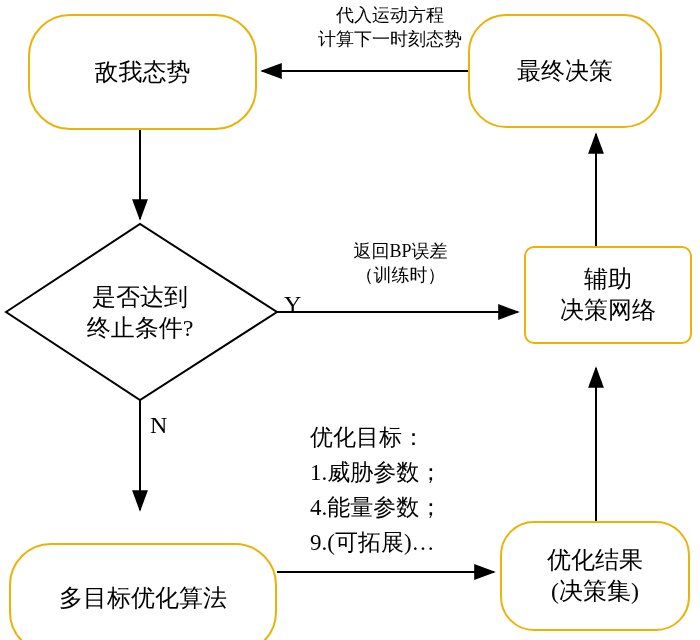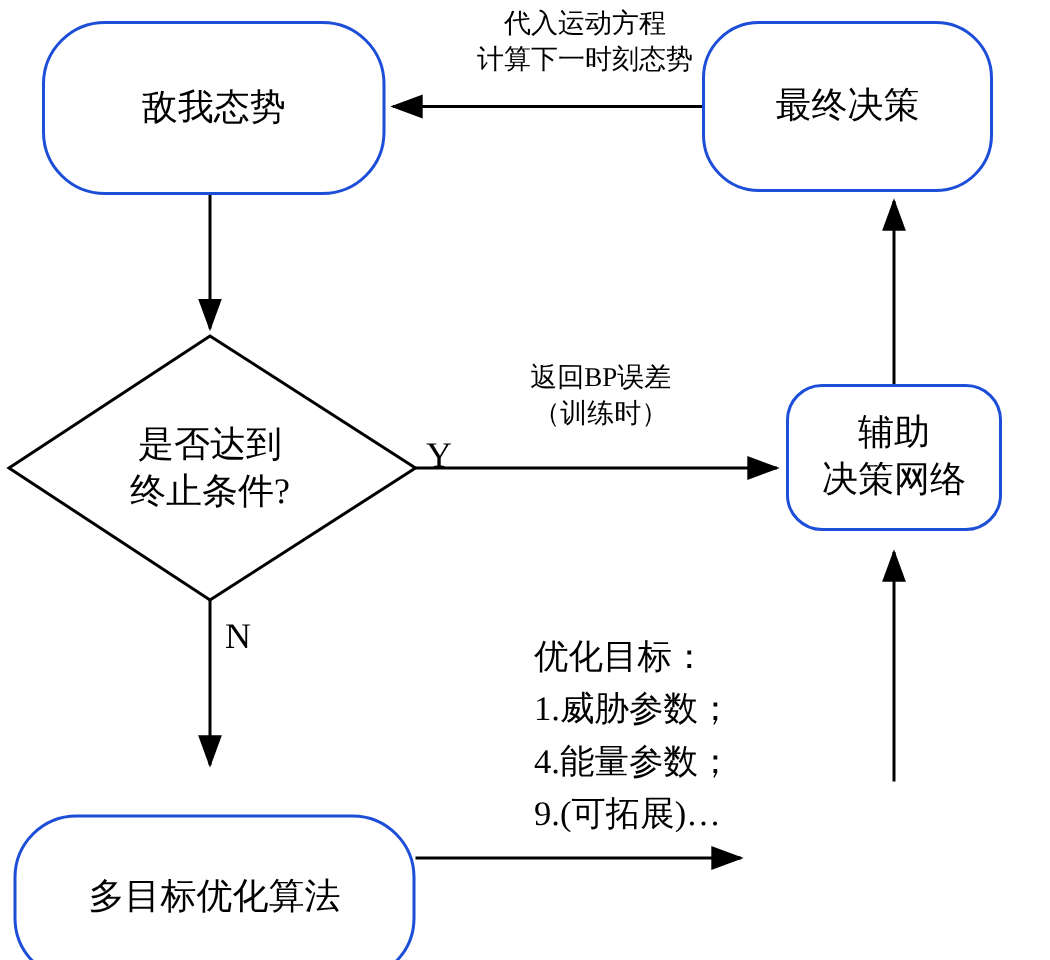--- a/index.html
+++ b/index.html
@@ -21,21 +21,21 @@
     background: #ffffff;
   }
   .connectors {
     position: absolute;
     left: 0;
     top: 0;
   }
   .node {
     position: absolute;
     box-sizing: border-box;
-    border: 2px solid #1d4ed8;
+    border: 2px solid #eab308;
     background: #ffffff;
     display: flex;
     flex-direction: column;
     align-items: center;
     justify-content: center;
     text-align: center;
     font-size: 24px;
     line-height: 1.28;
   }
   .label {
@@ -60,21 +60,20 @@
     line-height: 1.3;
   }
   .goals {
     position: absolute;
     left: 310px;
     top: 420px;
     font-size: 23px;
     line-height: 35px;
     text-align: left;
     white-space: nowrap;
-    margin-left: 46px;
   }
 </style>
 </head>
 <body>
 
 <div class="canvas">
 
   <svg class="connectors" width="700" height="640" viewBox="0 0 700 640">
     <defs>
       <marker id="arr" viewBox="0 0 12 10" refX="11" refY="5" markerWidth="11" markerHeight="9" orient="auto-start-reverse">
@@ -94,29 +93,33 @@
   </svg>
 
   <div class="node" style="left:28px; top:14px; width:229px; height:116px; border-radius:42px;">
     <span>敌我态势</span>
   </div>
 
   <div class="node" style="left:468px; top:14px; width:194px; height:114px; border-radius:38px;">
     <span>最终决策</span>
   </div>
 
-  <div class="node" style="left:524px; top:256px; width:144px; height:98px; border-radius:24px;">
+  <div class="node" style="left:524px; top:246px; width:168px; height:98px; border-radius:10px;">
     <span>辅助</span>
     <span>决策网络</span>
   </div>
 
   <div class="node" style="left:9px; top:516px; width:268px; height:111px; border-radius:42px;margin-top:27px;">
     <span>多目标优化算法</span>
   </div>
 
+  <div class="node" style="left:500px; top:521px; width:190px; height:110px; border-radius:34px;">
+    <span>优化结果</span>
+    <span>(决策集)</span>
+  </div>
 
   <div class="diamond-text">
     <div>是否达到</div>
     <div>终止条件?</div>
   </div>
 
   <div class="label" style="left:280px; top:4px; width:220px;">
     <div>代入运动方程</div>
     <div>计算下一时刻态势</div>
   </div>

